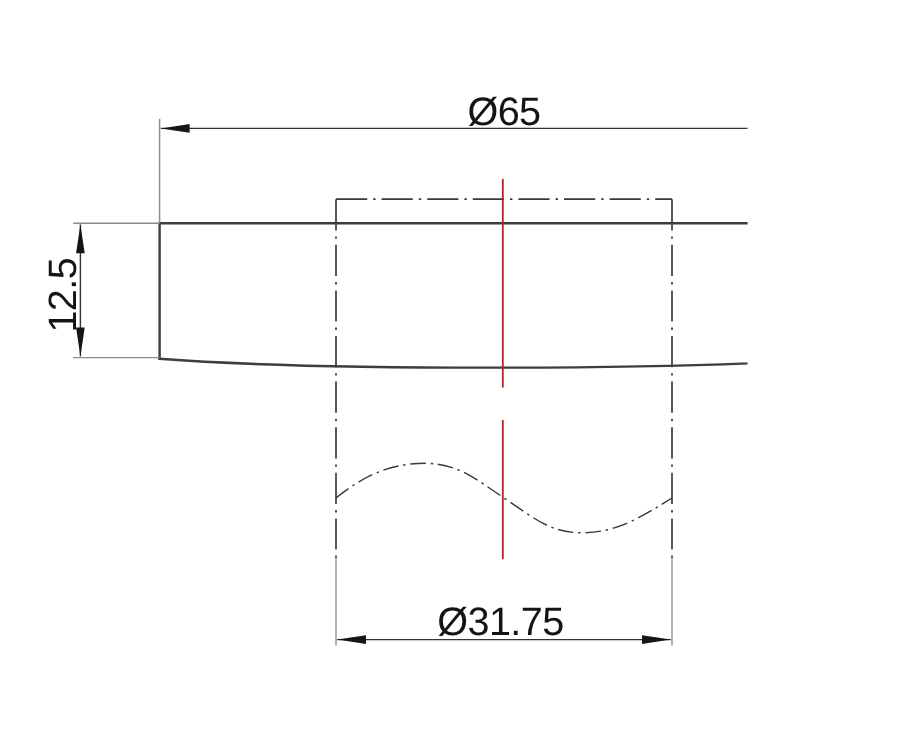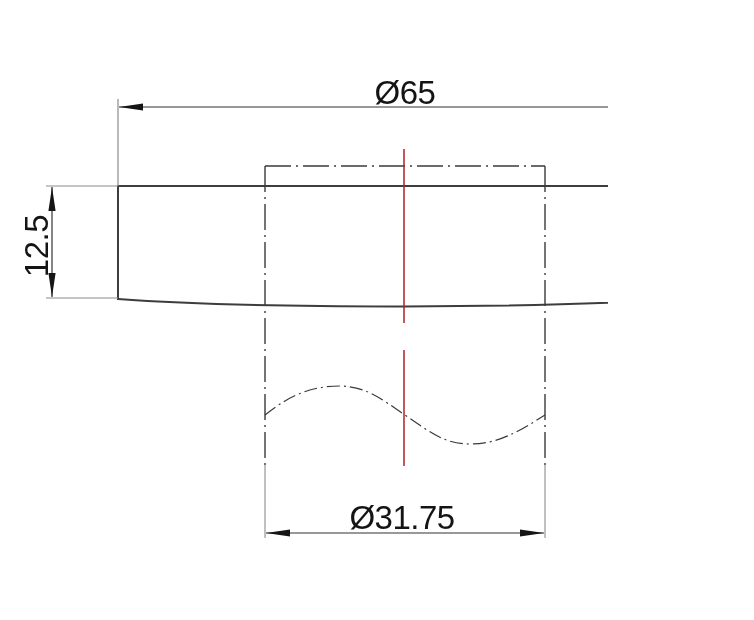--- a/index.html
+++ b/index.html
@@ -6,20 +6,21 @@
     margin: 0;
     padding: 0;
     background: #ffffff;
   }
   .drawing-canvas {
     position: relative;
     width: 608px;
     height: 620px;
     background: #ffffff;
     overflow: hidden;
+    padding-left: 15px;
   }
   svg {
     display: block;
   }
   .dim-text {
     font-family: "Liberation Sans", sans-serif;
     font-size: 33px;
     letter-spacing: -0.5px;
   }
 </style>

